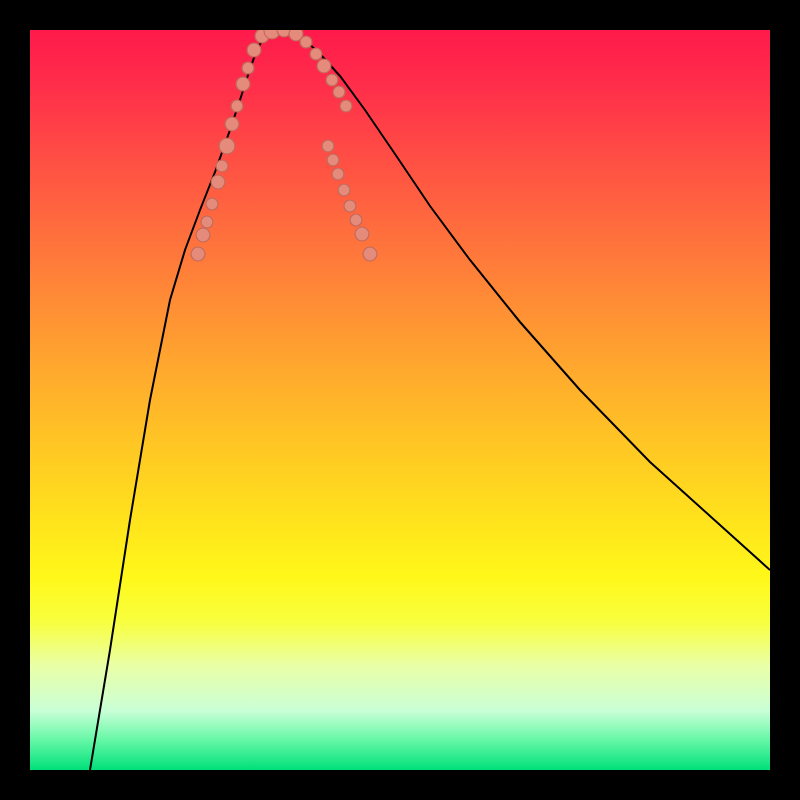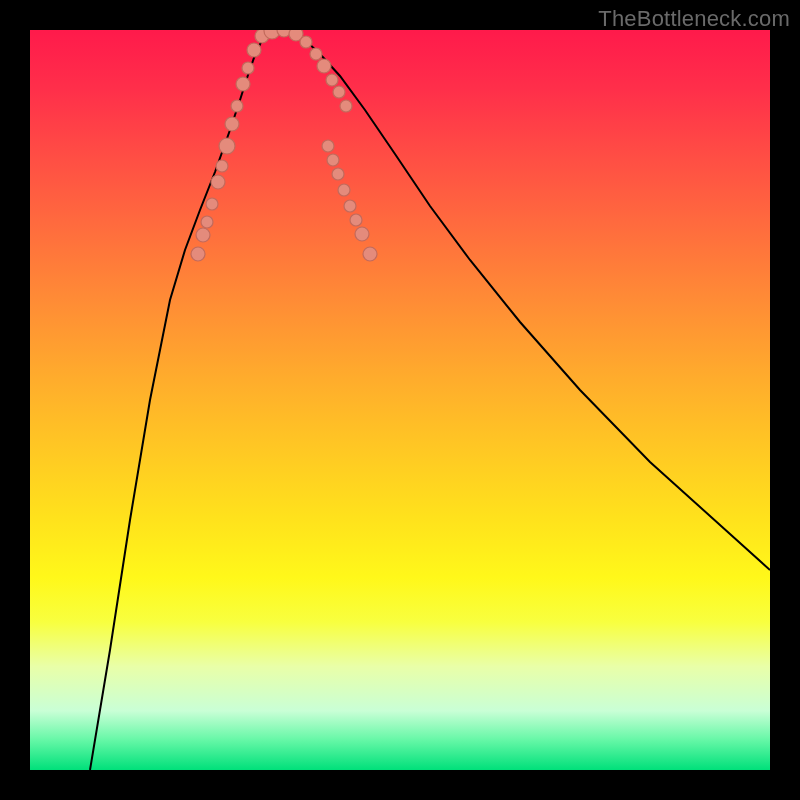--- a/index.html
+++ b/index.html
@@ -65,21 +65,20 @@
     font-size: 22px;
     letter-spacing: 0.2px;
     user-select: none;
   }
 </style>
 </head>
 <body>
 
 <div class="frame">
 
-  <div class="watermark">TheBottleneck.com</div>
 
   <div class="plot-area">
     <svg viewBox="0 0 740 740" preserveAspectRatio="none">
       <path id="curve-path" class="curve" d="M60 740 L80 620 L100 490 L120 370 L140 270 L155 220 L170 180 L185 142 L200 100 L210 70 L218 45 L225 25 L232 10 L240 2 L250 0 L262 2 L275 10 L290 24 L310 46 L335 80 L365 124 L400 176 L440 230 L490 292 L550 360 L620 432 L700 504 L740 540"></path>
       <g id="dots-group">
           <circle cx="168" cy="224" r="7" class="dot"></circle>
           <circle cx="173" cy="205" r="7" class="dot"></circle>
           <circle cx="177" cy="192" r="6" class="dot"></circle>
           <circle cx="182" cy="174" r="6" class="dot"></circle>
           <circle cx="188" cy="152" r="7" class="dot"></circle>

